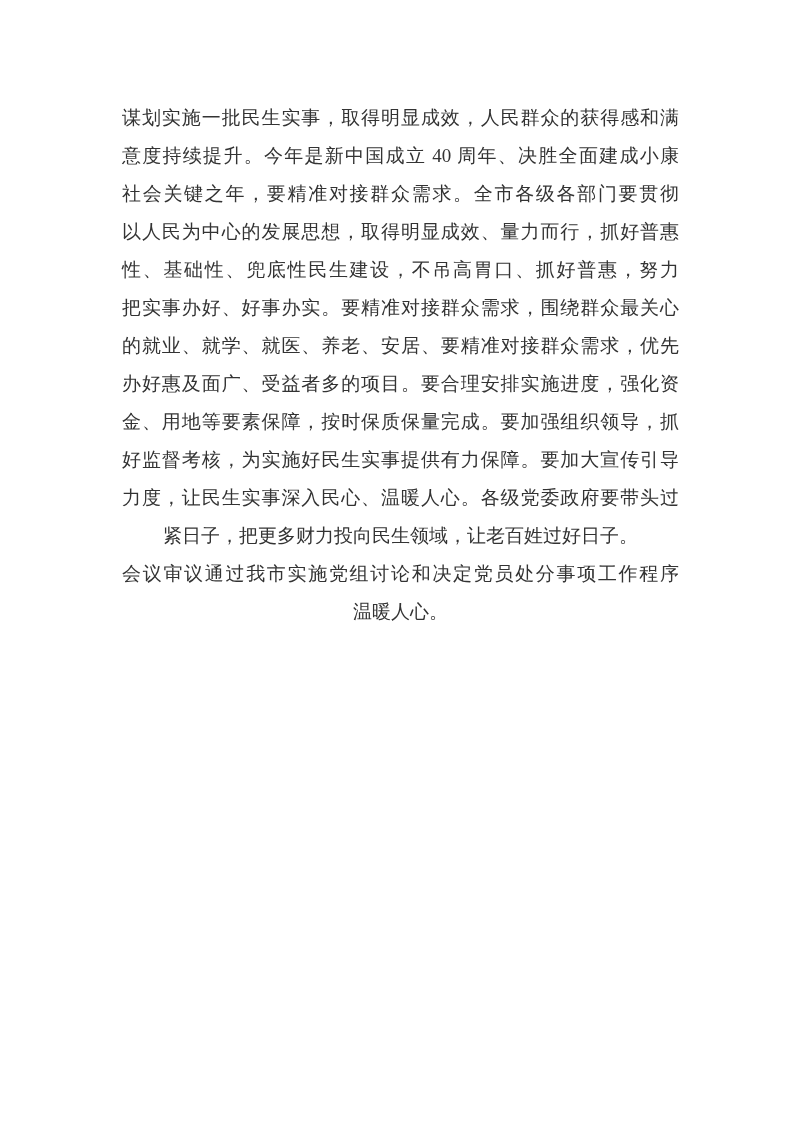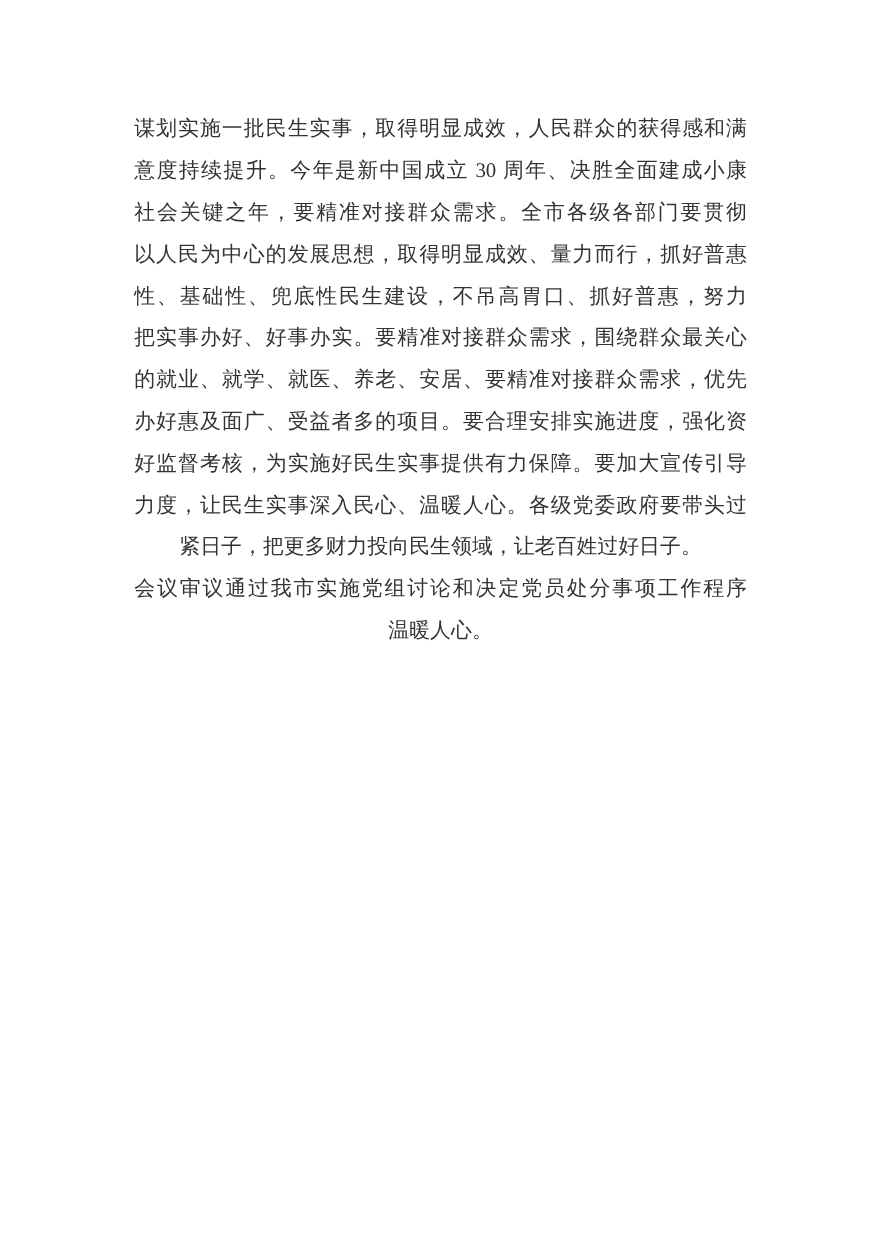--- a/index.html
+++ b/index.html
@@ -52,27 +52,28 @@
   }
 </style>
 </head>
 <body style="background: rgb(255, 255, 255);">
 
 <div class="page">
   <div class="doc-body" style="color: rgb(51, 51, 51);">
 
     <div class="para">
       <div class="text-line just">谋划实施一批民生实事，取得明显成效，人民群众的获得感和满</div>
-      <div class="text-line just">意度持续提升。今年是新中国成立 30 周年、决胜全面建成小康</div>
+      <div class="text-line just">意度持续提升。今年是新中国成立 40 周年、决胜全面建成小康</div>
       <div class="text-line just">社会关键之年，要精准对接群众需求。全市各级各部门要贯彻</div>
       <div class="text-line just">以人民为中心的发展思想，取得明显成效、量力而行，抓好普惠</div>
       <div class="text-line just">性、基础性、兜底性民生建设，不吊高胃口、抓好普惠，努力</div>
       <div class="text-line just">把实事办好、好事办实。要精准对接群众需求，围绕群众最关心</div>
       <div class="text-line just">的就业、就学、就医、养老、安居、要精准对接群众需求，优先</div>
       <div class="text-line just">办好惠及面广、受益者多的项目。要合理安排实施进度，强化资</div>
+      <div class="text-line just">金、用地等要素保障，按时保质保量完成。要加强组织领导，抓</div>
       <div class="text-line just">好监督考核，为实施好民生实事提供有力保障。要加大宣传引导</div>
       <div class="text-line just">力度，让民生实事深入民心、温暖人心。各级党委政府要带头过</div>
       <div class="text-line plain">紧日子，把更多财力投向民生领域，让老百姓过好日子。</div>
     </div>
 
     <div class="para">
       <div class="text-line just">会议审议通过我市实施党组讨论和决定党员处分事项工作程序</div>
       <div class="text-line plain">温暖人心。</div>
     </div>
 

